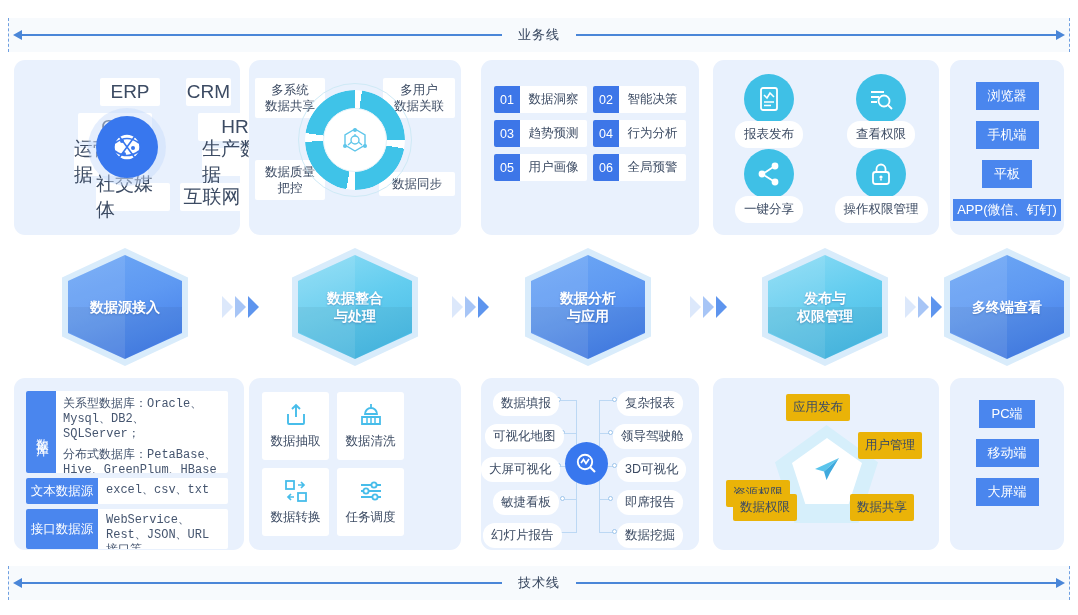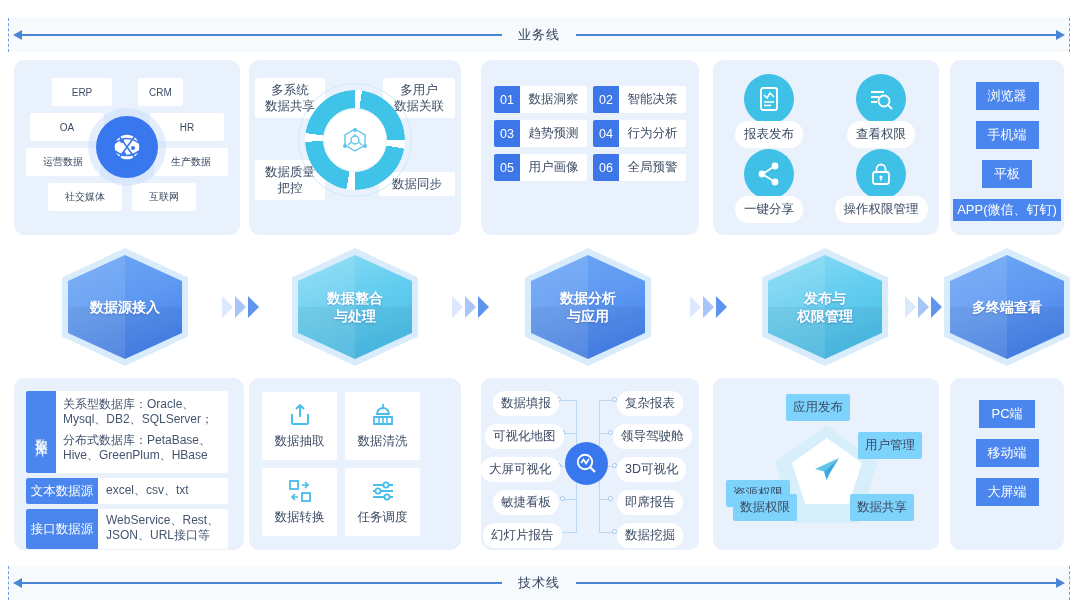--- a/index.html
+++ b/index.html
@@ -46,21 +46,21 @@
   .p1 { left: 14px;  width: 226px; }
   .p2 { left: 249px; width: 212px; }
   .p3 { left: 481px; width: 218px; }
   .p4 { left: 713px; width: 226px; padding-left: 9px; }
   .p5 { left: 950px; width: 114px; }
 
   
   .chip {
     position: absolute; background: #ffffff;
     display: flex; align-items: center; justify-content: center;
-    font-size: 10px; color: #3c4b63; border-radius: 2px;
+    font-size: 19px; color: #3c4b63; border-radius: 2px; margin-left: 48px;
   }
   .globe {
     position: absolute; left: 82px; top: 56px;
     width: 62px; height: 62px; border-radius: 50%;
     background: #3877ee;
     box-shadow: 0 0 0 8px rgba(200,220,250,.48);
     display: flex; align-items: center; justify-content: center;
   }
 
   
@@ -157,40 +157,40 @@
     border-top: 11px solid transparent;
     border-bottom: 11px solid transparent;
     border-left: 11px solid #5e95ee;
   }
   .chev.c1 { opacity: .22; }
   .chev.c2 { opacity: .55; }
   .chev.c3 { opacity: 1; }
 
   
   .r3 { top: 378px; height: 172px; }
-  .b1 { left: 14px;  width: 230px; }
+  .b1 { left: 14px;  width: 230px; font-family: Liberation Mono, monospace; }
   .b2 { left: 249px; width: 212px; }
   .b3 { left: 481px; width: 218px; }
   .b4 { left: 713px; width: 226px; }
   .b5 { left: 950px; width: 114px; }
 
   
   .dbrow { position: absolute; background: #fff; display: flex; border-radius: 2px; overflow: hidden; }
   .dbkey {
     background: #4a86ee; color: #fff; font-size: 12.5px;
     display: flex; align-items: center; justify-content: center; flex: 0 0 auto;
   }
   .dbkey.vert { writing-mode: vertical-rl; letter-spacing: 2px; }
   .dbval { flex: 1; font-size: 12px; color: #45556f; line-height: 15px; padding: 6px 7px; }
   .dbval p + p { margin-top: 6px; }
 
   
   .tilegrid { position: absolute; left: 13px; top: 14px; display: flex; flex-wrap: wrap; gap: 8px; width: 186px; }
   .tile {
-    width: 75px; height: 68px; background: #fff; border-radius: 3px;
+    width: 67px; height: 68px; background: #fff; border-radius: 3px;
     display: flex; flex-direction: column; align-items: center; justify-content: center; gap: 5px;
   }
   .tile span.tl { font-size: 12.5px; color: #3c4b63; }
 
   
   .mm { position: absolute; inset: 0; }
   .mmlabel {
     position: absolute; background: #fff; border-radius: 12px;
     font-size: 12.5px; color: #3c4b63; padding: 4px 8px; white-space: nowrap;
   }
@@ -211,21 +211,21 @@
     clip-path: polygon(50% 0%, 100% 38%, 81% 100%, 19% 100%, 0% 38%);
     background: #d6effb;
   }
   .pent-inner {
     position: absolute; left: 79px; top: 60px; width: 70px; height: 66px;
     clip-path: polygon(50% 0%, 100% 38%, 81% 100%, 19% 100%, 0% 38%);
     background: #ffffff;
     display: flex; align-items: center; justify-content: center;
   }
   .plabel {
-    position: absolute; background: #7dd3fc; font-size: 12.5px; color: #3c4b63;
+    position: absolute; background: #eab308; font-size: 12.5px; color: #3c4b63;
     padding: 5px 7px; border-radius: 2px; white-space: nowrap;
   }
 </style>
 </head>
 <body>
 
 <div id="root">
 
   <div class="axis-bar top">
     <div class="arrow-head left"></div>

